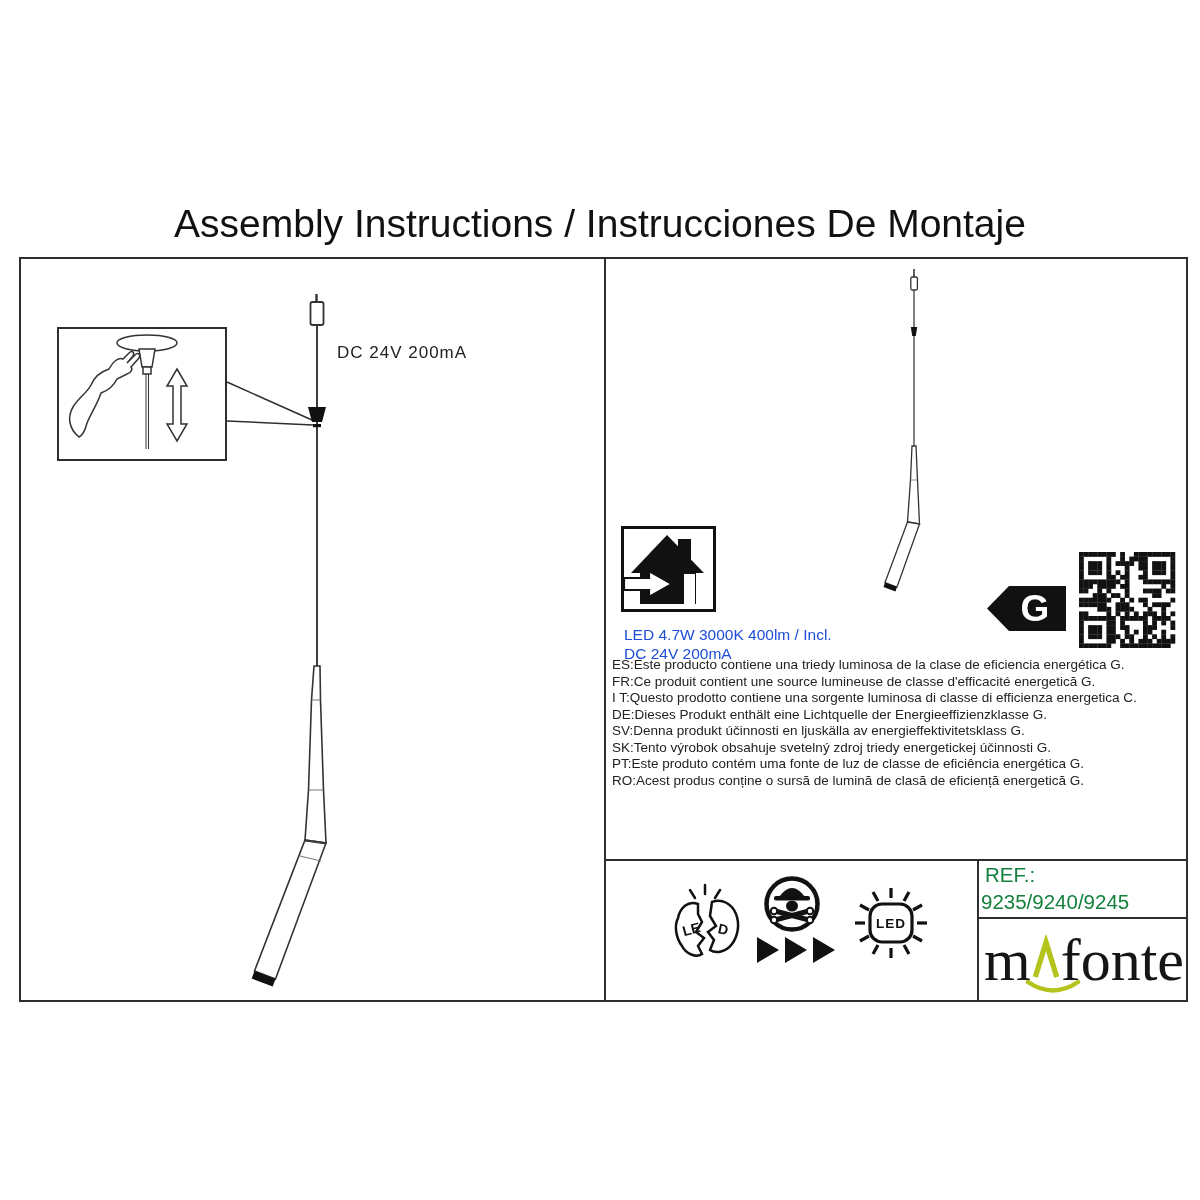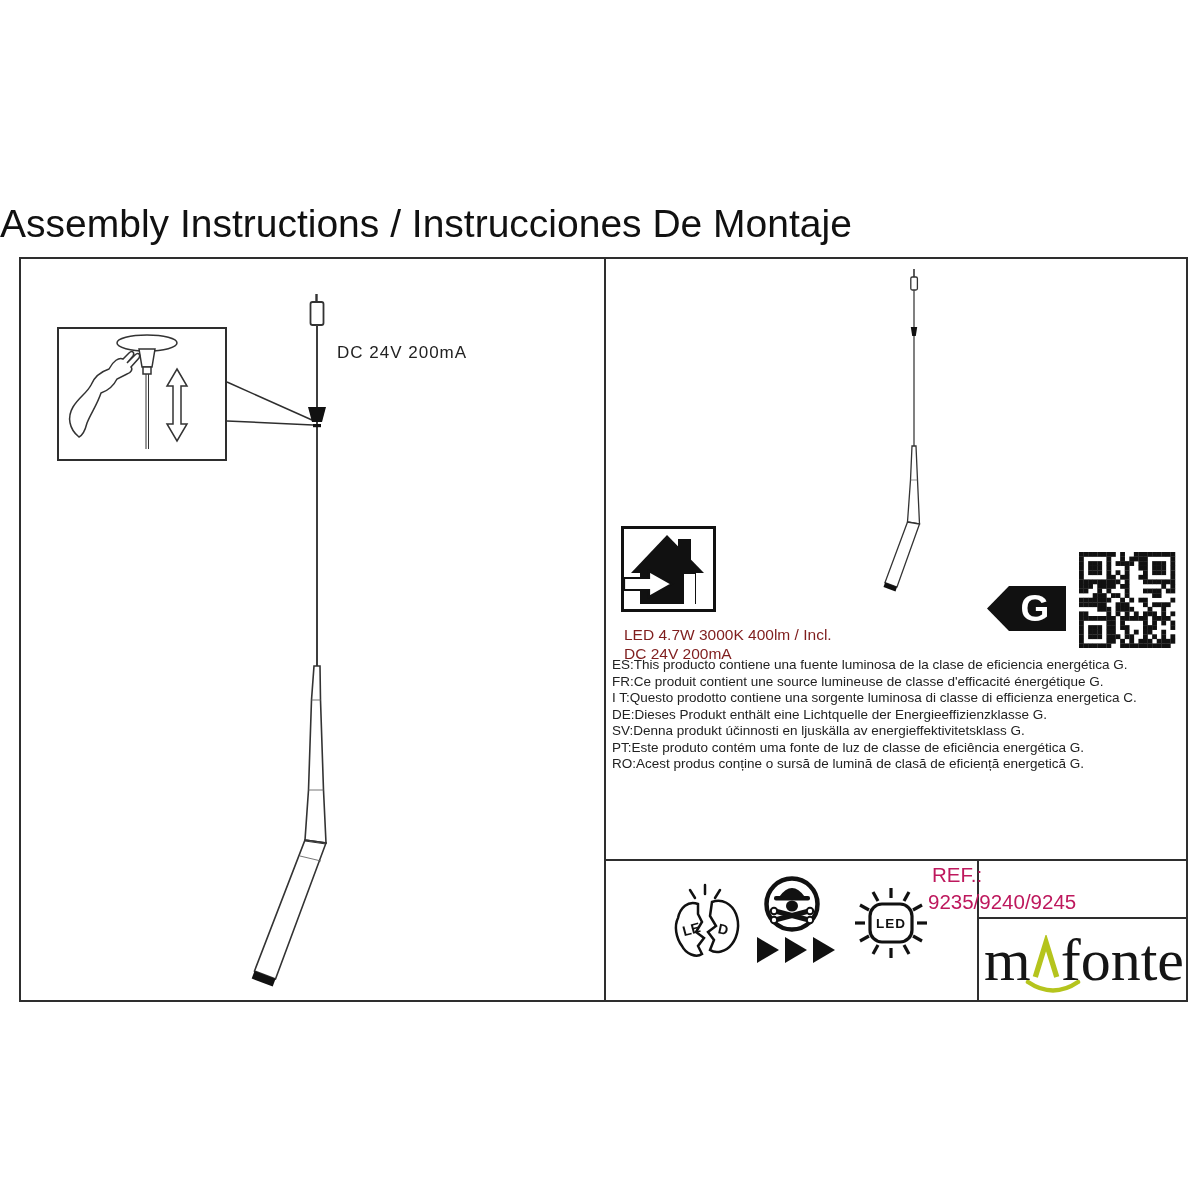--- a/index.html
+++ b/index.html
@@ -1,27 +1,27 @@
 <!DOCTYPE html>
 <html><head>
 <meta charset="utf-8">
 <style>
   html,body{margin:0;padding:0;background:#fff;}
   .page{position:relative;width:1200px;height:1200px;background:#ffffff;
         font-family:"Liberation Sans",sans-serif;color:#1c1c1c;overflow:hidden;}
   .abs{position:absolute;}
   .line{position:absolute;background:#2e2e2e;}
   .frame{position:absolute;border:2px solid #2e2e2e;background:transparent;}
-  .title{position:absolute;left:0;top:202px;width:1200px;
+  .title{position:absolute;left:0;top:202px;width:1200px;text-align:center;
          font-size:39px;font-weight:400;letter-spacing:0px;color:#111;}
   .dc-label{position:absolute;left:337px;top:343px;font-size:17px;color:#222;letter-spacing:1px;}
-  .spec{position:absolute;left:624px;top:625px;font-size:15.5px;line-height:19px;color:#7f1d1d;}
+  .spec{position:absolute;left:624px;top:625px;font-size:15.5px;line-height:19px;color:#1d4ed8;}
   .langs{position:absolute;left:612px;top:657px;width:575px;font-size:13.5px;
          line-height:16.55px;color:#222;}
-  .ref{position:absolute;left:932px;top:861px;font-size:20.5px;line-height:27px;color:#be185d;}
+  .ref{position:absolute;left:985px;top:861px;font-size:20.5px;line-height:27px;color:#15803d;}
   .brand{position:absolute;left:984px;top:918px;width:200px;height:82px;display:flex;
          align-items:flex-end;padding-bottom:10px;box-sizing:border-box;}
   .brand span{font-family:"Liberation Serif",serif;font-size:60px;line-height:1;color:#151515;}
   .brand svg{display:block;margin:0 1px 9px 1px;}
   .brand-arc{position:absolute;left:40px;top:62px;}
   svg{display:block;}
   text{font-family:"Liberation Sans",sans-serif;}
 </style>
 </head>
 <body>
@@ -368,25 +368,26 @@
         <rect x="64.00" y="91.43" width="4.82" height="4.82" fill="#111"></rect>
         <rect x="68.57" y="91.43" width="4.82" height="4.82" fill="#111"></rect>
         <rect x="73.14" y="91.43" width="4.82" height="4.82" fill="#111"></rect>
         <rect x="77.71" y="91.43" width="4.82" height="4.82" fill="#111"></rect>
         <rect x="82.29" y="91.43" width="4.82" height="4.82" fill="#111"></rect>
         <rect x="86.86" y="91.43" width="4.82" height="4.82" fill="#111"></rect>
       </g>
   </svg>
 
   <div class="langs">
-    <div>ES:This producto contiene una fuente luminosa de la clase de eficiencia energética G.</div>
-    <div>FR:Ce produit contient une source lumineuse de classe d'efficacité énergétique G.</div>
+    <div>ES:Este producto contiene una triedy luminosa de la clase de eficiencia energética G.</div>
+    <div>FR:Ce produit contient une source lumineuse de classe d'efficacité energetică G.</div>
     <div>I T:Questo prodotto contiene una sorgente luminosa di classe di efficienza energetica C.</div>
     <div>DE:Dieses Produkt enthält eine Lichtquelle der Energieeffizienzklasse G.</div>
     <div>SV:Denna produkt účinnosti en ljuskälla av energieffektivitetsklass G.</div>
+    <div>SK:Tento výrobok obsahuje svetelný zdroj triedy energetickej účinnosti G.</div>
     <div>PT:Este produto contém uma fonte de luz de classe de eficiência energética G.</div>
     <div>RO:Acest produs conține o sursă de lumină de clasă de eficiență energetică G.</div>
   </div>
 
   <svg class="abs" style="left:668px;top:882px;" width="76" height="84" viewBox="0 0 76 84">
     <g stroke="#111" stroke-width="2.5" stroke-linecap="round">
       <line x1="22" y1="8" x2="27" y2="16"></line>
       <line x1="37" y1="3" x2="37" y2="12"></line>
       <line x1="52" y1="8" x2="47" y2="16"></line>
     </g>

